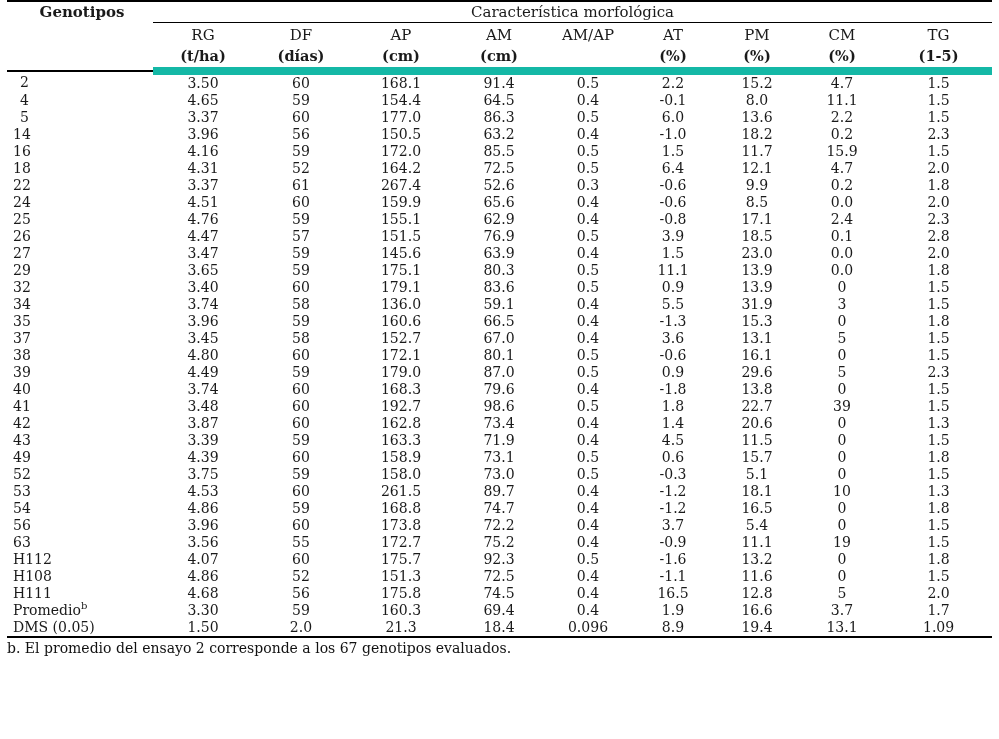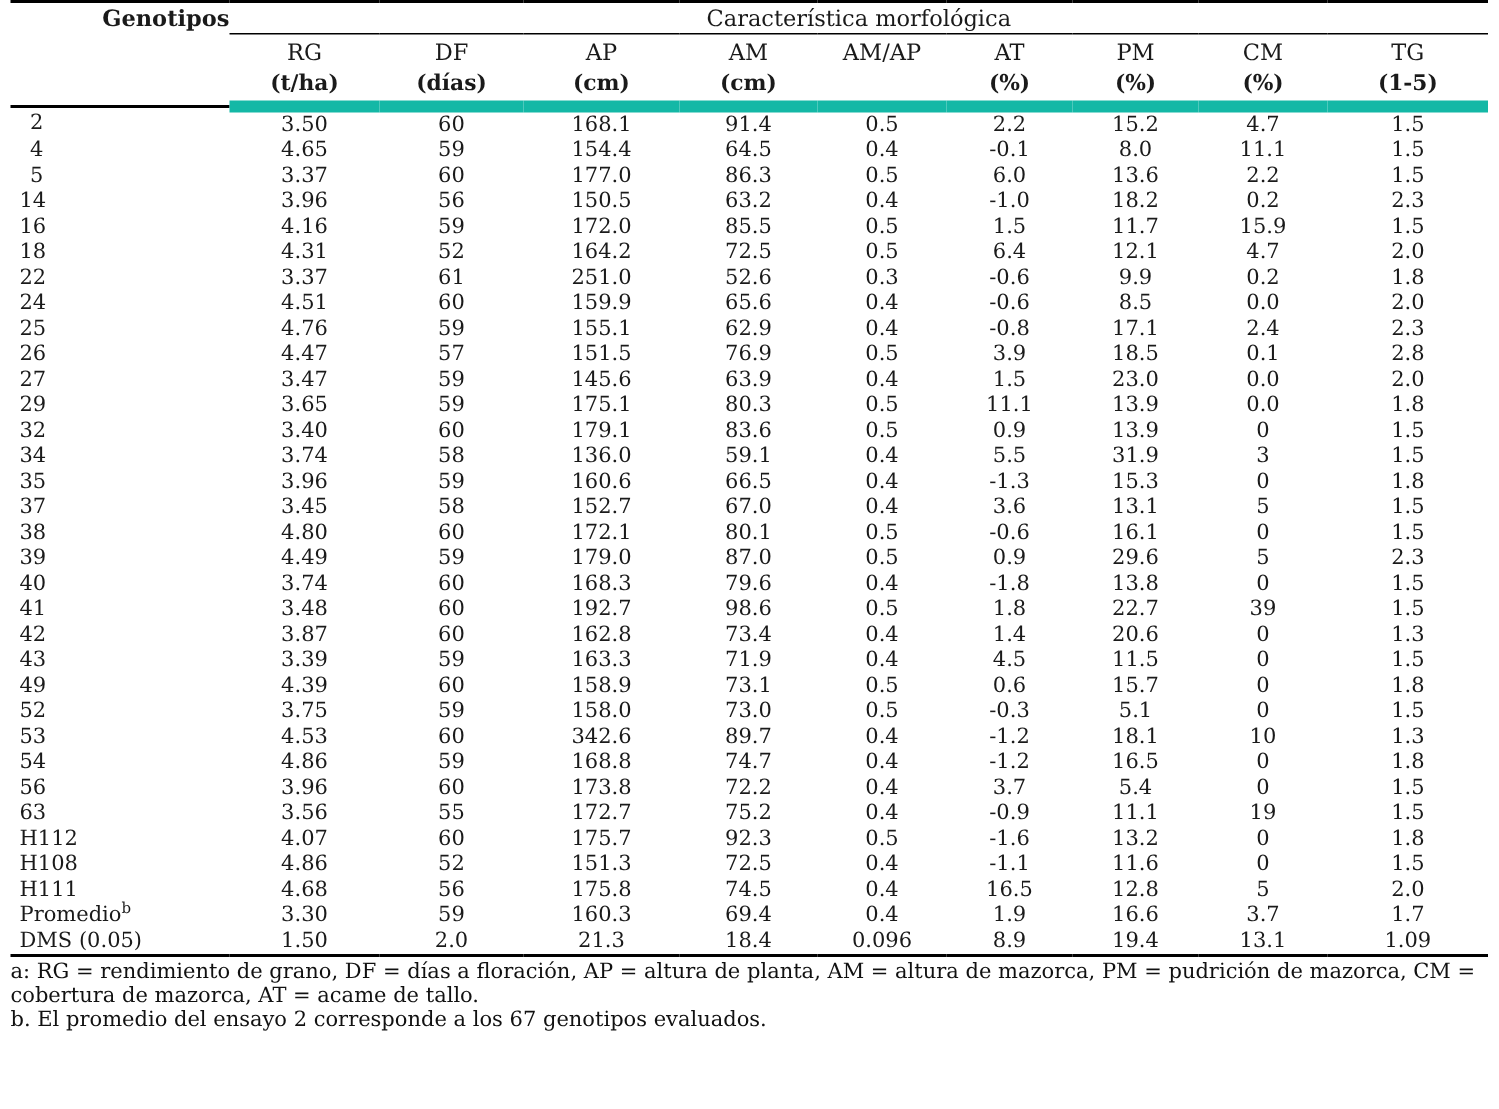--- a/index.html
+++ b/index.html
@@ -28,21 +28,21 @@
     border-collapse: collapse;
     table-layout: fixed;
     width: 985px;
     margin-left: 7px;
     border-top: 2.5px solid #000;
     color: #1a1a1a;
   }
   th, td { padding: 0; margin: 0; }
 
   th.row-hdr {
-    text-align: right;
+    text-align: center;
     vertical-align: top;
     font-weight: bold;
     font-size: 15px;
     padding: 1px 0 0 4px;
     border-bottom: 2px solid #000;
   }
   th.group-hdr {
     text-align: center;
     font-weight: normal;
     font-size: 15px;
@@ -213,21 +213,21 @@
           <td>0.5</td>
           <td>6.4</td>
           <td>12.1</td>
           <td>4.7</td>
           <td>2.0</td>
         </tr>
         <tr>
           <td class="gcol"><span class="glabel">22</span></td>
           <td>3.37</td>
           <td>61</td>
-          <td>251.0</td>
+          <td>267.4</td>
           <td>52.6</td>
           <td>0.3</td>
           <td>-0.6</td>
           <td>9.9</td>
           <td>0.2</td>
           <td>1.8</td>
         </tr>
         <tr>
           <td class="gcol"><span class="glabel">24</span></td>
           <td>4.51</td>
@@ -429,21 +429,21 @@
           <td>0.5</td>
           <td>-0.3</td>
           <td>5.1</td>
           <td>0</td>
           <td>1.5</td>
         </tr>
         <tr>
           <td class="gcol"><span class="glabel">53</span></td>
           <td>4.53</td>
           <td>60</td>
-          <td>342.6</td>
+          <td>261.5</td>
           <td>89.7</td>
           <td>0.4</td>
           <td>-1.2</td>
           <td>18.1</td>
           <td>10</td>
           <td>1.3</td>
         </tr>
         <tr>
           <td class="gcol"><span class="glabel">54</span></td>
           <td>4.86</td>
@@ -537,17 +537,16 @@
           <td>0.096</td>
           <td>8.9</td>
           <td>19.4</td>
           <td>13.1</td>
           <td>1.09</td>
         </tr>
       </tbody>
   </table>
 
   <div class="footnotes">
-    <p>a: RG = rendimiento de grano, DF = días a floración, AP = altura de planta, AM = altura de mazorca, PM = pudrición de mazorca, CM = cobertura de mazorca, AT = acame de tallo.</p>
     <p>b. El promedio del ensayo 2 corresponde a  los 67 genotipos evaluados.</p>
   </div>
 
 </div>
 
 </body></html>

